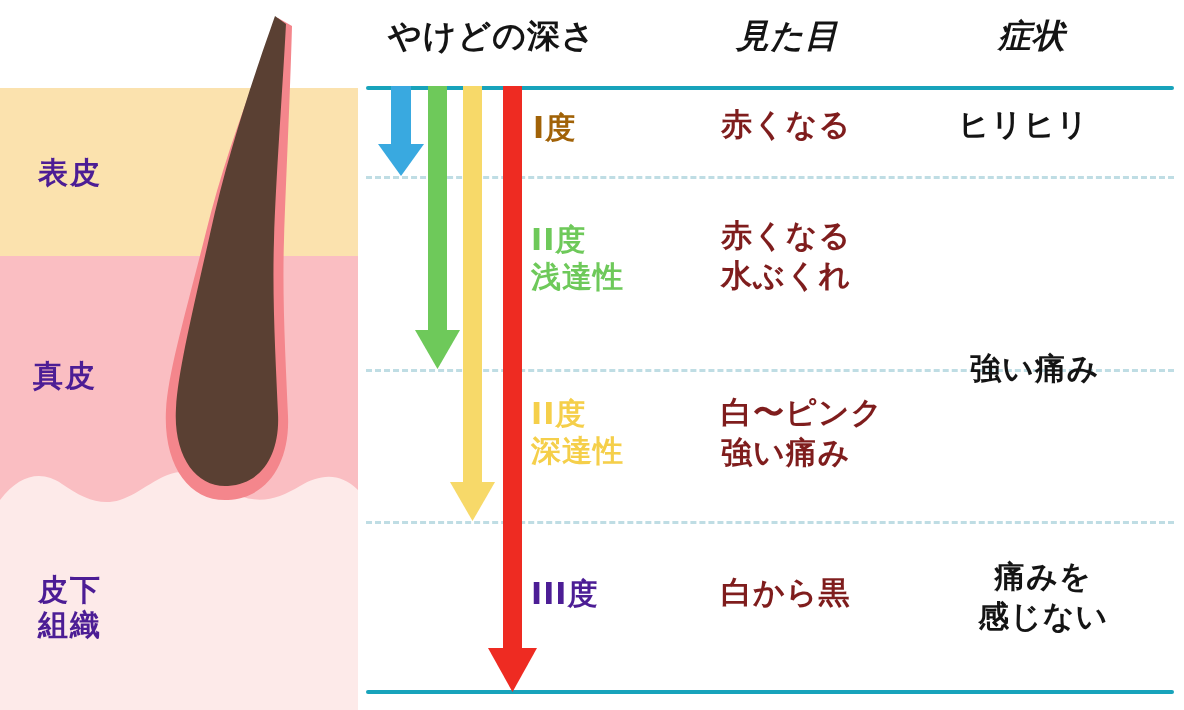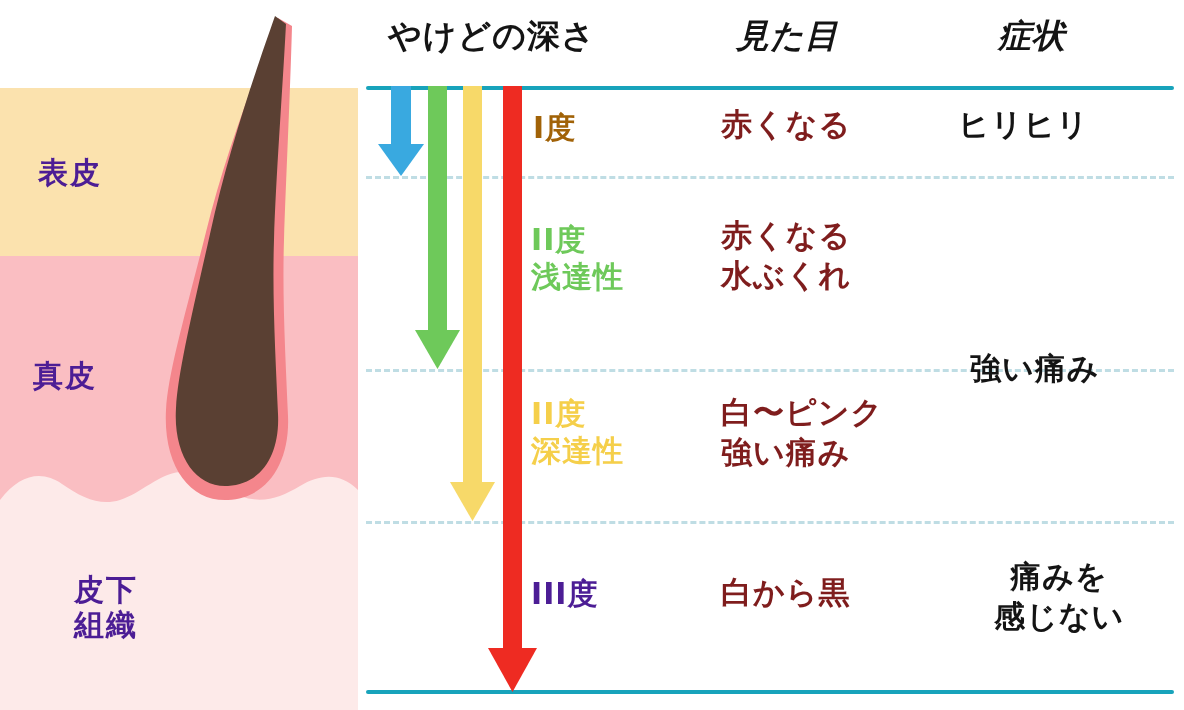--- a/index.html
+++ b/index.html
@@ -11,21 +11,21 @@
   
   #skin { position:absolute; left:0; top:0; width:358px; height:710px; }
   .skin-svg { display:block; width:358px; height:710px; }
   .layer-label {
     position:absolute; color:#4c1d95; font-weight:700;
     font-size:30px; line-height:1.18; letter-spacing:2px;
     white-space:pre-line; text-align:left;
   }
   #lbl-epidermis { left:38px; top:155px; }
   #lbl-dermis    { left:33px; top:358px; }
-  #lbl-subcut    { left:38px; top:572px;margin-left:36px; }
+  #lbl-subcut    { left:38px; top:572px; }
 
   
   #table { position:absolute; left:358px; top:0; width:826px; height:558px; }
 
   .col-head {
     position:absolute; top:14px; color:#141414; font-weight:700;
     font-size:33px; letter-spacing:1px; white-space:nowrap;
   }
   #head-depth { left:30px; }
   #head-look  { left:378px;font-style:italic; }
@@ -71,21 +71,21 @@
   #look-4 { left:363px; top:572px; }
 
   
   .symp {
     position:absolute; color:#141414; font-weight:700;
     font-size:31px; line-height:1.30; letter-spacing:1px;
     white-space:pre-line; text-align:center;
   }
   #symp-1 { left:600px; top:104px; }
   #symp-2 { left:612px; top:348px; }
-  #symp-3 { left:636px; top:556px; }
+  #symp-3 { left:620px; top:556px; }
 </style>
 </head>
 <body>
 
 <div id="root">
 
   <div id="skin">
     <svg class="skin-svg" viewBox="0 0 358 710">
 
       <rect x="0" y="0" width="358" height="88" fill="#ffffff"></rect>

